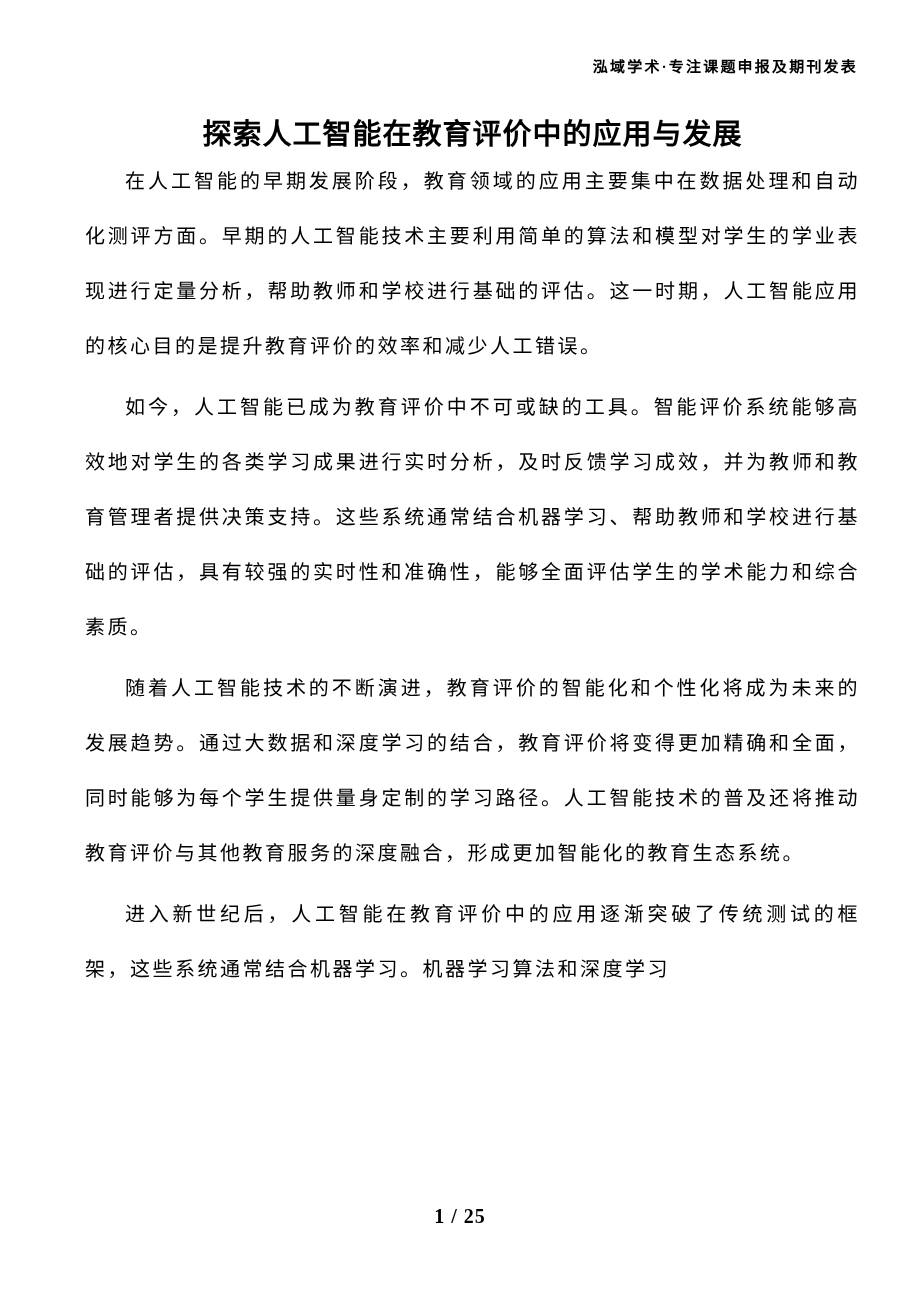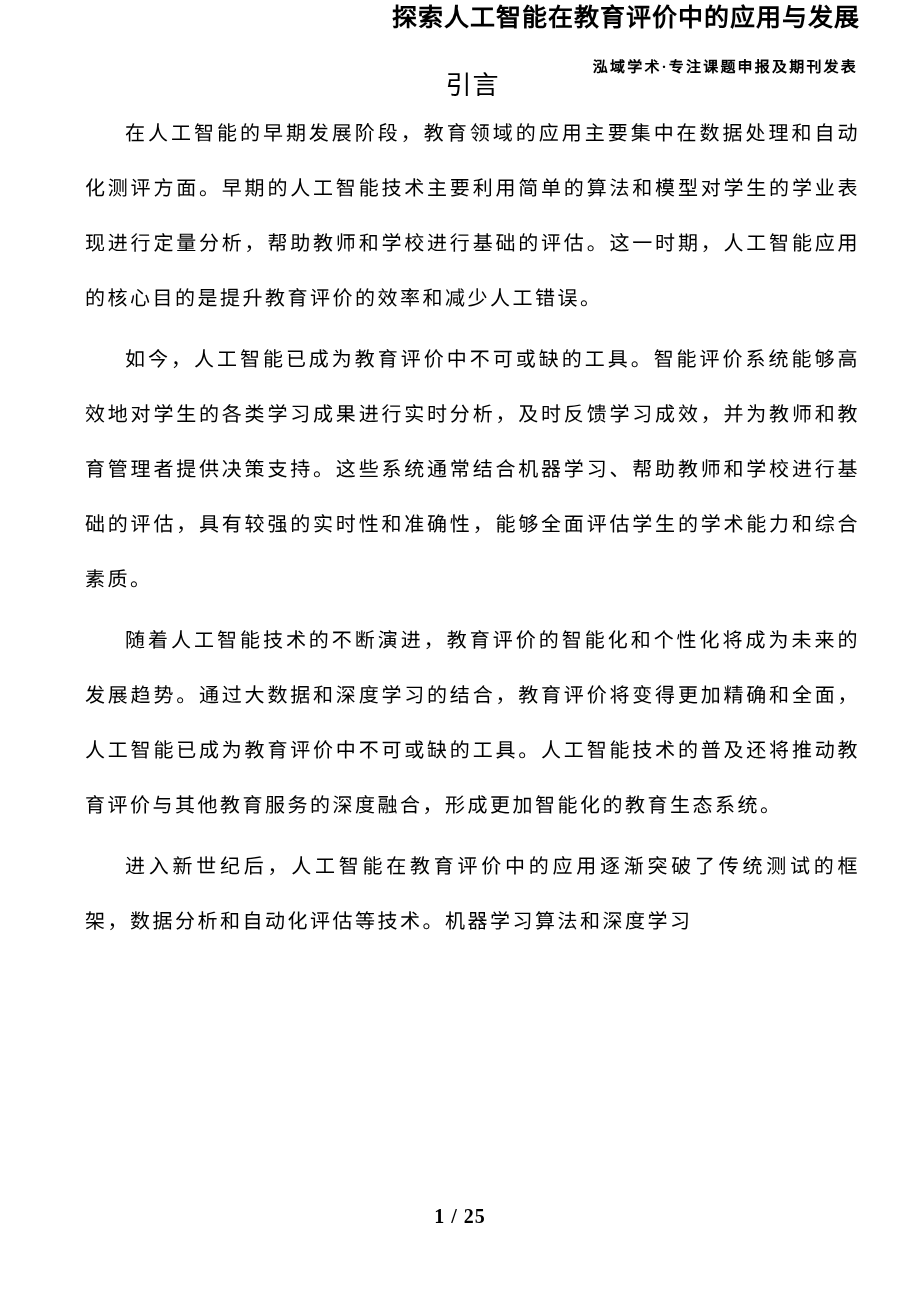--- a/index.html
+++ b/index.html
@@ -24,23 +24,24 @@
     right: 62px;
     font-size: 15px;
     font-weight: bold;
     letter-spacing: 2.2px;
     white-space: nowrap;
   }
   .content {
     margin: 0 60px 0 85px;
   }
   .doc-title {
+    padding-top: 116px;
     margin: 0;
-    text-align: right;
-    font-size: 25px;
+    text-align: center;
+    font-size: 29px;
     line-height: 36px;
     font-weight: bold;
     letter-spacing: 1px;
   }
   .section-heading {
     margin: 32px 0 0 0;
     text-align: center;
     font-size: 26px;
     line-height: 36px;
     font-weight: 400;
@@ -70,27 +71,26 @@
 <body>
 
 <div class="page">
 
   <div class="header-brand">泓域学术·专注课题申报及期刊发表</div>
 
   <div class="content">
 
     <h1 class="doc-title">探索人工智能在教育评价中的应用与发展</h1>
 
-    <h2 class="section-heading">引言</h2>
 
     <p class="para">在人工智能的早期发展阶段，教育领域的应用主要集中在数据处理和自动化测评方面。早期的人工智能技术主要利用简单的算法和模型对学生的学业表现进行定量分析，帮助教师和学校进行基础的评估。这一时期，人工智能应用的核心目的是提升教育评价的效率和减少人工错误。</p>
 
     <p class="para">如今，人工智能已成为教育评价中不可或缺的工具。智能评价系统能够高效地对学生的各类学习成果进行实时分析，及时反馈学习成效，并为教师和教育管理者提供决策支持。这些系统通常结合机器学习、帮助教师和学校进行基础的评估，具有较强的实时性和准确性，能够全面评估学生的学术能力和综合素质。</p>
 
-    <p class="para">随着人工智能技术的不断演进，教育评价的智能化和个性化将成为未来的发展趋势。通过大数据和深度学习的结合，教育评价将变得更加精确和全面，人工智能已成为教育评价中不可或缺的工具。人工智能技术的普及还将推动教育评价与其他教育服务的深度融合，形成更加智能化的教育生态系统。</p>
+    <p class="para">随着人工智能技术的不断演进，教育评价的智能化和个性化将成为未来的发展趋势。通过大数据和深度学习的结合，教育评价将变得更加精确和全面，同时能够为每个学生提供量身定制的学习路径。人工智能技术的普及还将推动教育评价与其他教育服务的深度融合，形成更加智能化的教育生态系统。</p>
 
-    <p class="para">进入新世纪后，人工智能在教育评价中的应用逐渐突破了传统测试的框架，数据分析和自动化评估等技术。机器学习算法和深度学习</p>
+    <p class="para">进入新世纪后，人工智能在教育评价中的应用逐渐突破了传统测试的框架，这些系统通常结合机器学习。机器学习算法和深度学习</p>
 
   </div>
 
   <div class="footer-pagenum">1 / 25</div>
 
 </div>
 
 </body></html>

